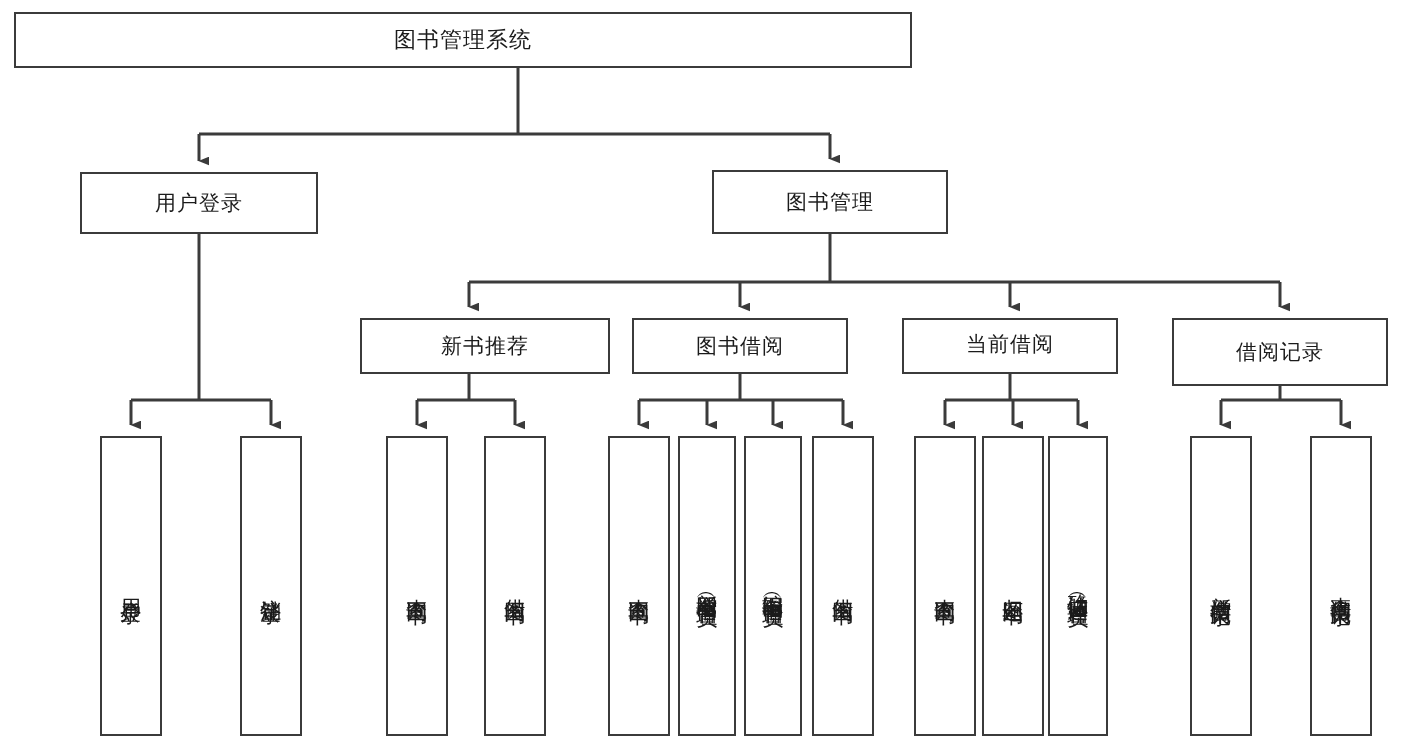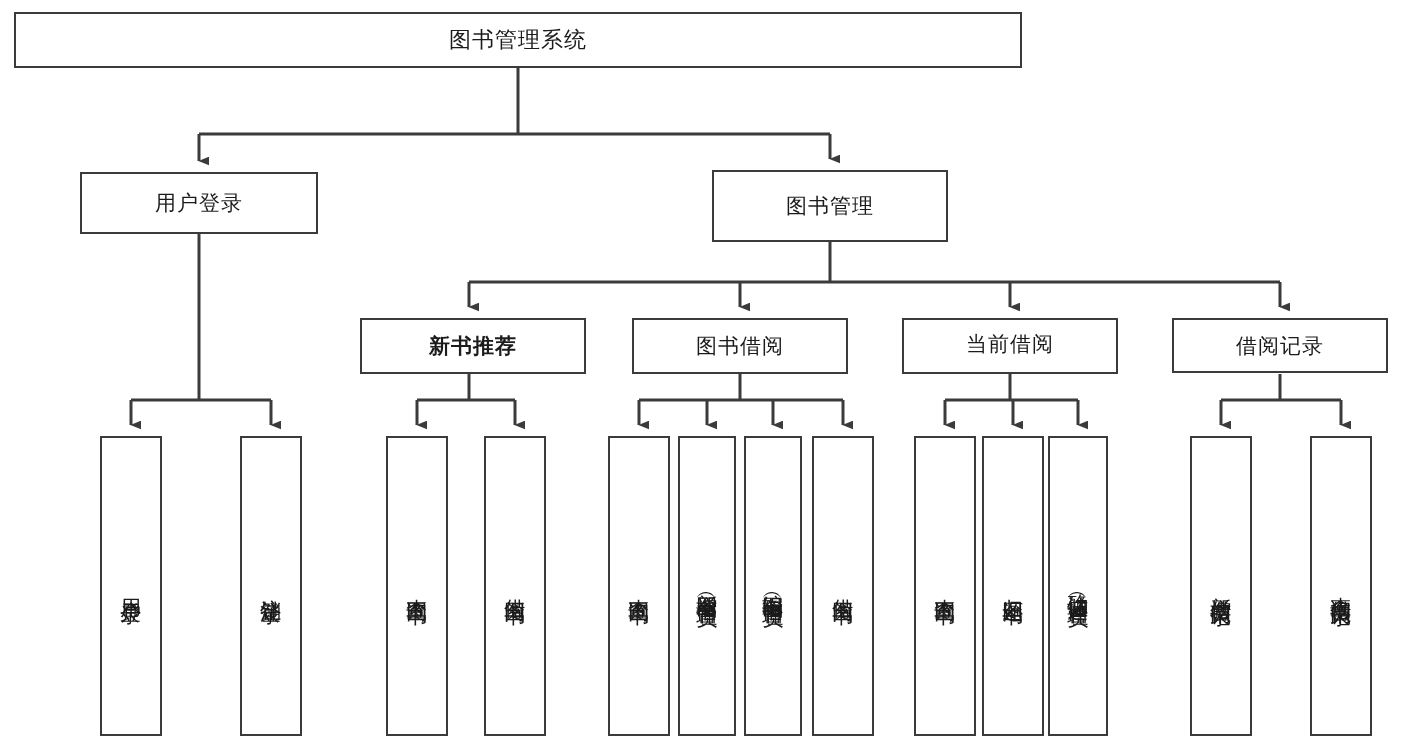--- a/index.html
+++ b/index.html
@@ -109,39 +109,39 @@
         <path d="M 1013 400 L 1013 425" marker-end="url(#arrowhead)"></path>
         <path d="M 1078 400 L 1078 425" marker-end="url(#arrowhead)"></path>
         <path d="M 1280 374 L 1280 400"></path>
         <path d="M 1221 400 L 1341 400"></path>
         <path d="M 1221 400 L 1221 425" marker-end="url(#arrowhead)"></path>
         <path d="M 1341 400 L 1341 425" marker-end="url(#arrowhead)"></path>
       </g>
   </svg>
 
   <div id="nodes-layer">
-      <div class="node-box" style="left: 14px; top: 12px; width: 1008px; height: 56px;">
+      <div class="node-box" style="left: 14px; top: 12px; width: 898px; height: 56px;">
         <span class="node-label-h title">图书管理系统</span>
       </div>
       <div class="node-box" style="left: 80px; top: 172px; width: 238px; height: 62px;">
         <span class="node-label-h">用户登录</span>
       </div>
-      <div class="node-box" style="left: 712px; top: 170px; width: 236px; height: 72px;">
+      <div class="node-box" style="left: 712px; top: 170px; width: 236px; height: 64px;">
         <span class="node-label-h">图书管理</span>
       </div>
-      <div class="node-box" style="left: 360px; top: 318px; width: 226px; height: 56px; font-weight: bold;">
+      <div class="node-box" style="left: 360px; top: 318px; width: 250px; height: 56px;">
         <span class="node-label-h">新书推荐</span>
       </div>
       <div class="node-box" style="left: 632px; top: 318px; width: 216px; height: 56px;">
         <span class="node-label-h">图书借阅</span>
       </div>
       <div class="node-box" style="left: 902px; top: 318px; width: 216px; height: 56px; font-family: Liberation Mono, monospace;">
         <span class="node-label-h">当前借阅</span>
       </div>
-      <div class="node-box" style="left: 1172px; top: 318px; width: 216px; height: 55px;">
+      <div class="node-box" style="left: 1172px; top: 318px; width: 216px; height: 68px;">
         <span class="node-label-h">借阅记录</span>
       </div>
       <div class="node-box" style="left: 100px; top: 436px; width: 62px; height: 300px;">
         <span class="node-label-v">用户登录</span>
       </div>
       <div class="node-box" style="left: 240px; top: 436px; width: 62px; height: 300px;">
         <span class="node-label-v">注销登录</span>
       </div>
       <div class="node-box" style="left: 386px; top: 436px; width: 62px; height: 300px;">
         <span class="node-label-v">查询图书</span>

